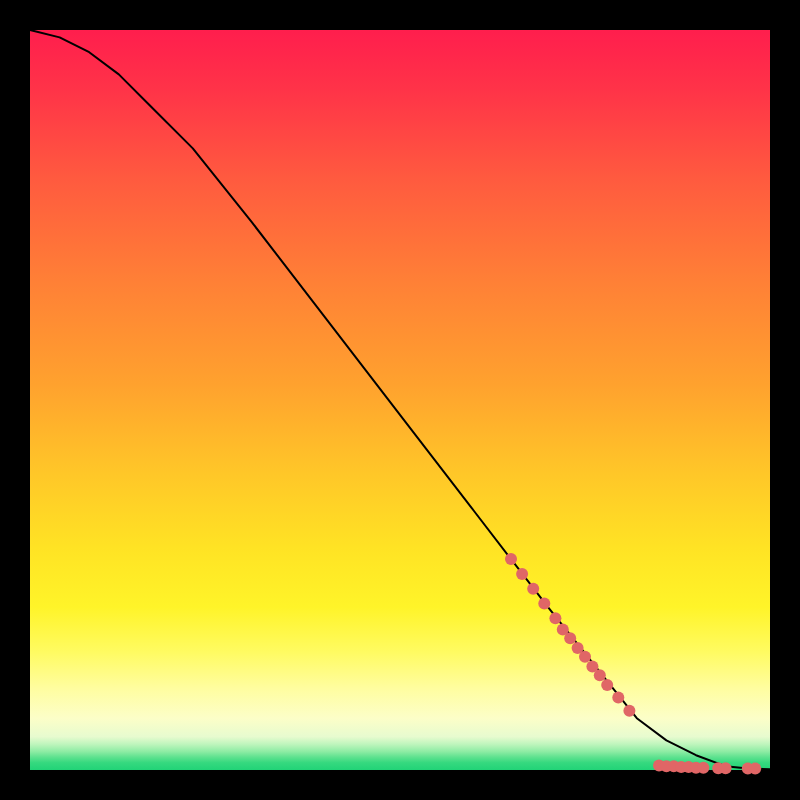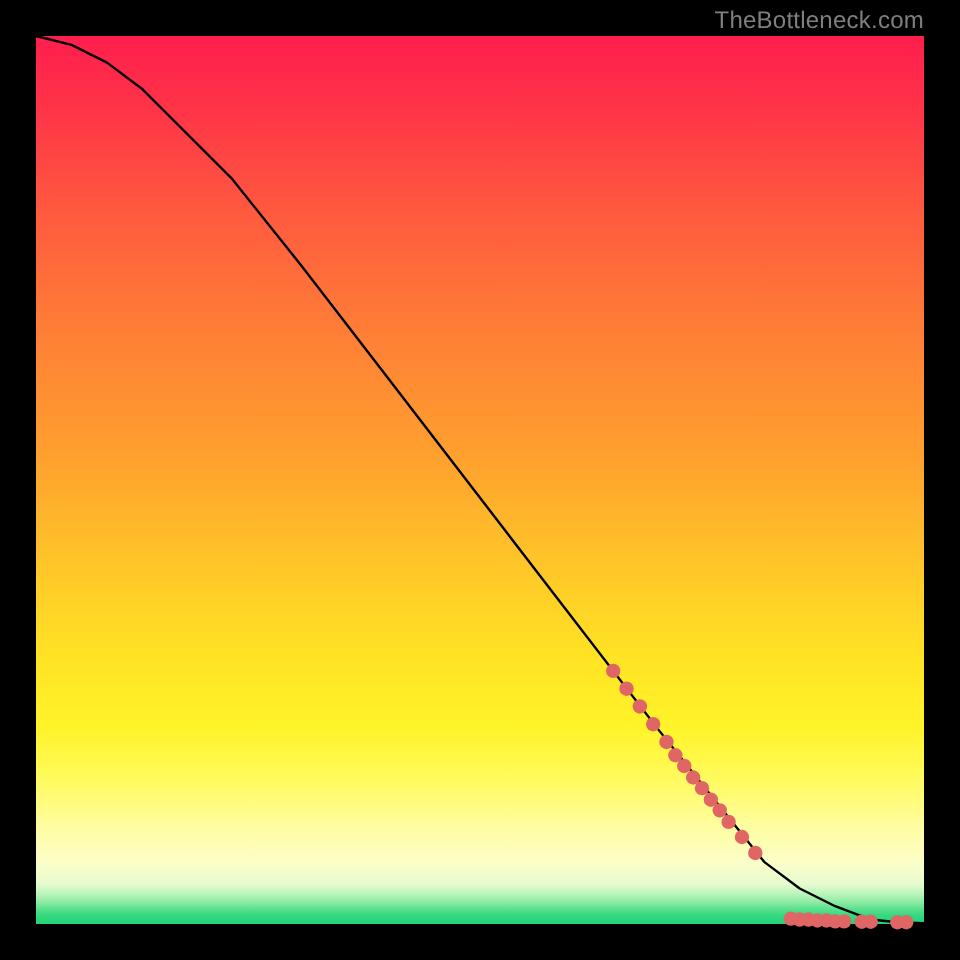--- a/index.html
+++ b/index.html
@@ -95,14 +95,13 @@
         <circle cx="658.60" cy="737.04" r="6" fill="#E06666"></circle>
         <circle cx="666.00" cy="737.78" r="6" fill="#E06666"></circle>
         <circle cx="673.40" cy="737.78" r="6" fill="#E06666"></circle>
         <circle cx="688.20" cy="738.15" r="6" fill="#E06666"></circle>
         <circle cx="695.60" cy="738.15" r="6" fill="#E06666"></circle>
         <circle cx="717.80" cy="738.52" r="6" fill="#E06666"></circle>
         <circle cx="725.20" cy="738.52" r="6" fill="#E06666"></circle>
       </g>
   </svg>
 
-  <div class="watermark">TheBottleneck.com</div>
 </div>
 
 </body></html>

